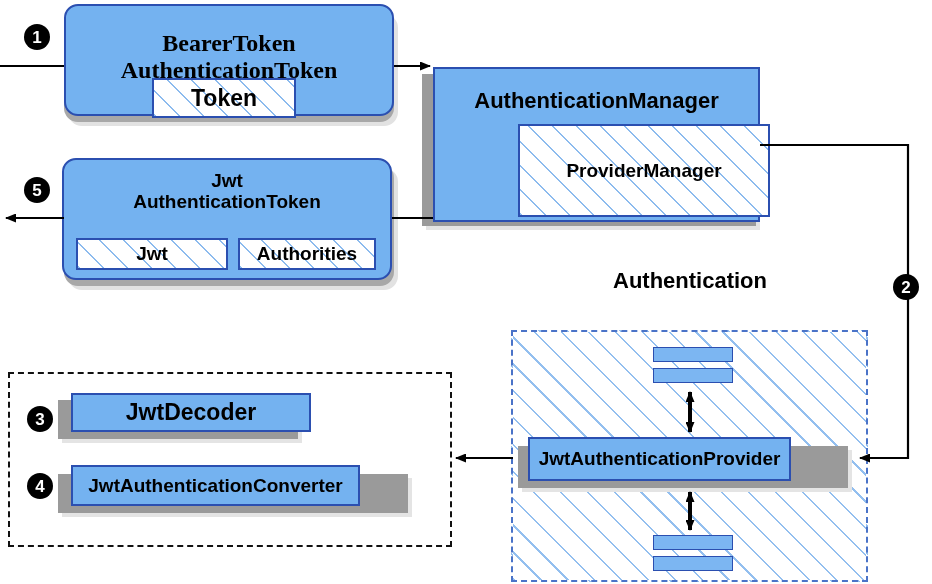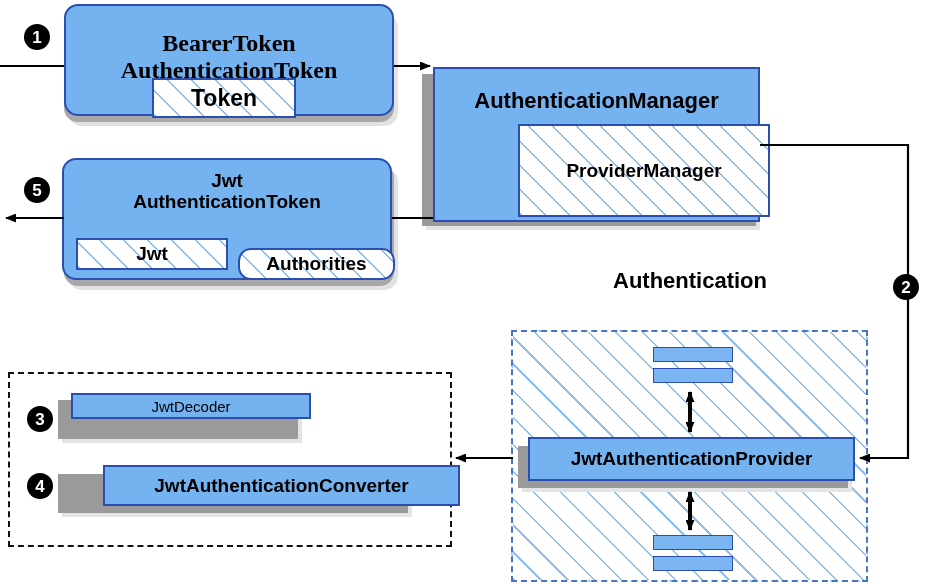--- a/index.html
+++ b/index.html
@@ -98,21 +98,21 @@
 
   <div class="card-shadow2 abs" style="left:68px;top:168px;width:330px;height:122px;"></div>
   <div class="card-shadow abs" style="left:64px;top:164px;width:330px;height:122px;"></div>
   <div class="card" style="left:62px;top:158px;width:330px;height:122px;">
     <div class="card-title" style="top:10px;font-size:19px;">
       <div>Jwt</div>
       <div>AuthenticationToken</div>
     </div>
   </div>
   <div class="hatch" style="left:76px;top:238px;width:152px;height:32px;font-size:19px;">Jwt</div>
-  <div class="hatch" style="left:238px;top:248px;width:157px;height:32px;font-size:19px;border-radius:13px;">Authorities</div>
+  <div class="hatch" style="left:238px;top:238px;width:138px;height:32px;font-size:19px;">Authorities</div>
 
   <div class="sq-shadow2" style="left:426px;top:78px;width:334px;height:152px;"></div>
   <div class="sq-shadow" style="left:422px;top:74px;width:334px;height:152px;"></div>
   <div class="sqbox" style="left:433px;top:67px;width:327px;height:155px;">
     <div class="card-title" style="top:20px;font-size:22px;">AuthenticationManager</div>
   </div>
   <div class="hatch" style="left:470px;top:124px;width:252px;height:93px;font-size:19px;margin-left:48px;">ProviderManager</div>
 
   <div class="plain-label" style="left:600px;top:268px;width:180px;font-size:22px;">
     <div>Authentication</div>
@@ -121,31 +121,31 @@
   <div class="dash-blue" style="left:511px;top:330px;width:357px;height:252px;"></div>
 
   <div class="bar" style="left:653px;top:347px;width:80px;height:15px;"></div>
   <div class="bar" style="left:653px;top:368px;width:80px;height:15px;"></div>
 
   <div class="bar" style="left:653px;top:535px;width:80px;height:15px;"></div>
   <div class="bar" style="left:653px;top:556px;width:80px;height:15px;"></div>
 
   <div class="sq-shadow2" style="left:522px;top:450px;width:330px;height:42px;"></div>
   <div class="sq-shadow" style="left:518px;top:446px;width:330px;height:42px;"></div>
-  <div class="sqbox" style="left:528px;top:437px;width:327px;height:44px;display:flex;align-items:center;justify-content:center;font-size:19px;font-weight:bold;">JwtAuthenticationProvider</div>
+  <div class="sqbox" style="left:528px;top:437px;width:263px;height:44px;display:flex;align-items:center;justify-content:center;font-size:19px;font-weight:bold;">JwtAuthenticationProvider</div>
 
   <div class="dash-black" style="left:8px;top:372px;width:444px;height:175px;"></div>
 
   <div class="sq-shadow2" style="left:62px;top:404px;width:240px;height:39px;"></div>
   <div class="sq-shadow" style="left:58px;top:400px;width:240px;height:39px;"></div>
-  <div class="sqbox" style="left:71px;top:393px;width:240px;height:26px;display:flex;align-items:center;justify-content:center;font-size:15px;font-weight:normal;">JwtDecoder</div>
+  <div class="sqbox" style="left:71px;top:393px;width:240px;height:39px;display:flex;align-items:center;justify-content:center;font-size:23px;font-weight:bold;">JwtDecoder</div>
 
   <div class="sq-shadow2" style="left:62px;top:478px;width:350px;height:39px;"></div>
   <div class="sq-shadow" style="left:58px;top:474px;width:350px;height:39px;"></div>
-  <div class="sqbox" style="left:71px;top:465px;width:357px;height:41px;display:flex;align-items:center;justify-content:center;font-size:19px;font-weight:bold;margin-left:32px;">JwtAuthenticationConverter</div>
+  <div class="sqbox" style="left:71px;top:465px;width:289px;height:41px;display:flex;align-items:center;justify-content:center;font-size:19px;font-weight:bold;">JwtAuthenticationConverter</div>
 
   <div class="marker" style="left:24px;top:24px;">1</div>
   <div class="marker" style="left:893px;top:274px;">2</div>
   <div class="marker" style="left:27px;top:406px;">3</div>
   <div class="marker" style="left:27px;top:473px;">4</div>
   <div class="marker" style="left:24px;top:177px;">5</div>
 
   <svg class="overlay" viewBox="0 0 932 584">
     <defs>
       <marker id="ah" markerWidth="11" markerHeight="9" refX="10" refY="4.5" orient="auto" markerUnits="userSpaceOnUse">

